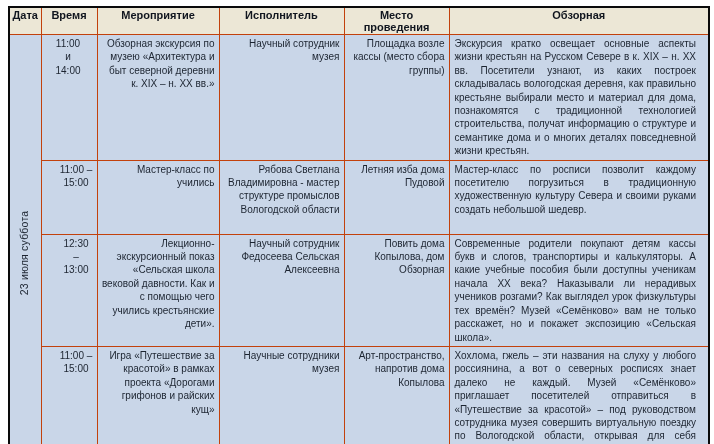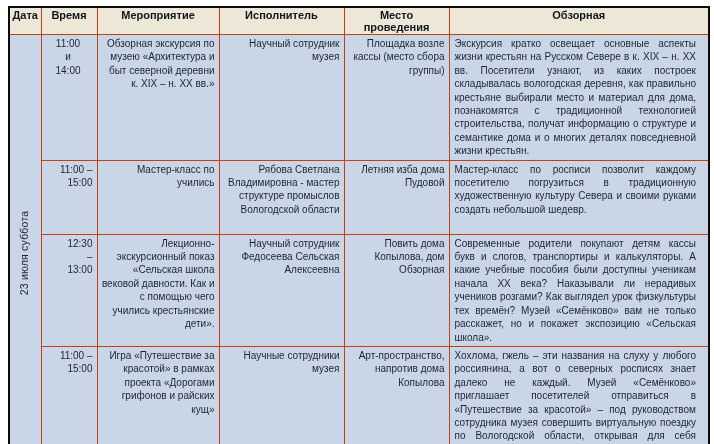--- a/index.html
+++ b/index.html
@@ -56,21 +56,21 @@
     position: absolute;
     top: 50%;
     left: 50%;
     transform: translate(-50%, -50%) rotate(-90deg);
     white-space: nowrap;
     font-size: 10.5px;
     letter-spacing: 0.2px;
   }
   td.time-cell {
     white-space: pre-line;
-    text-align: right;
+    text-align: center;
     padding-left: 18px;
   }
   tr.row-0 td.time-cell { text-align: center; padding-left: 2px; }
   td.event-cell, td.performer-cell, td.venue-cell {
     text-align: right;
   }
   td.desc-cell {
     text-align: justify;
     padding: 2px 12px 2px 5px;
   }

